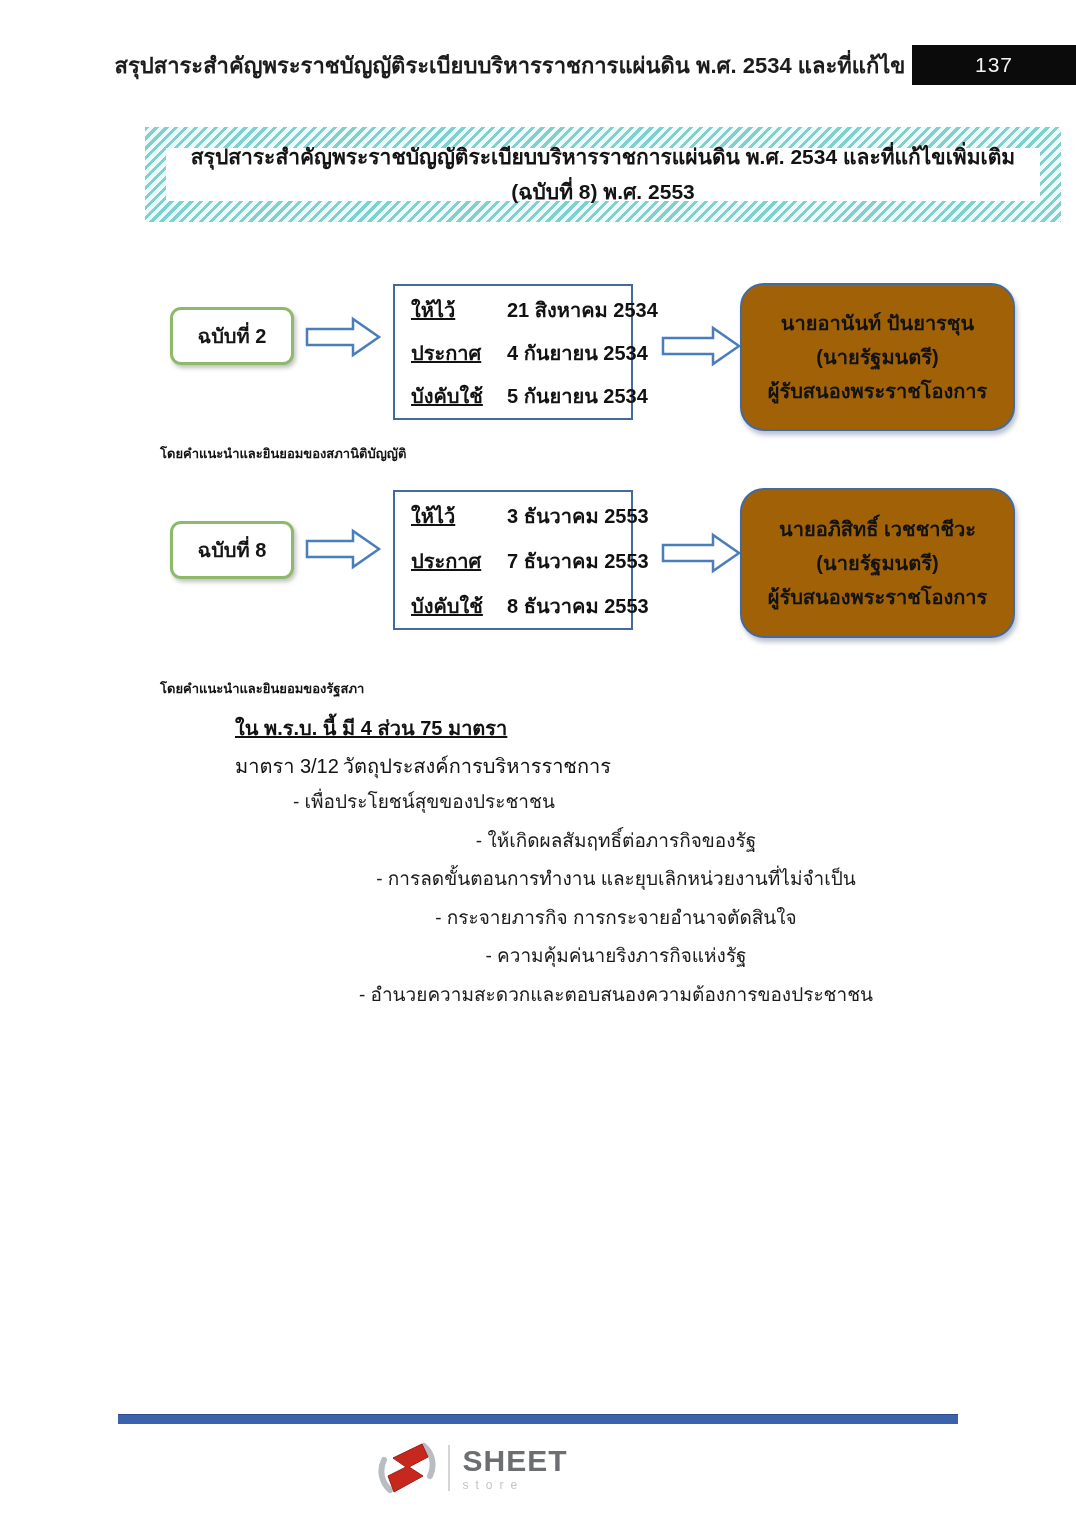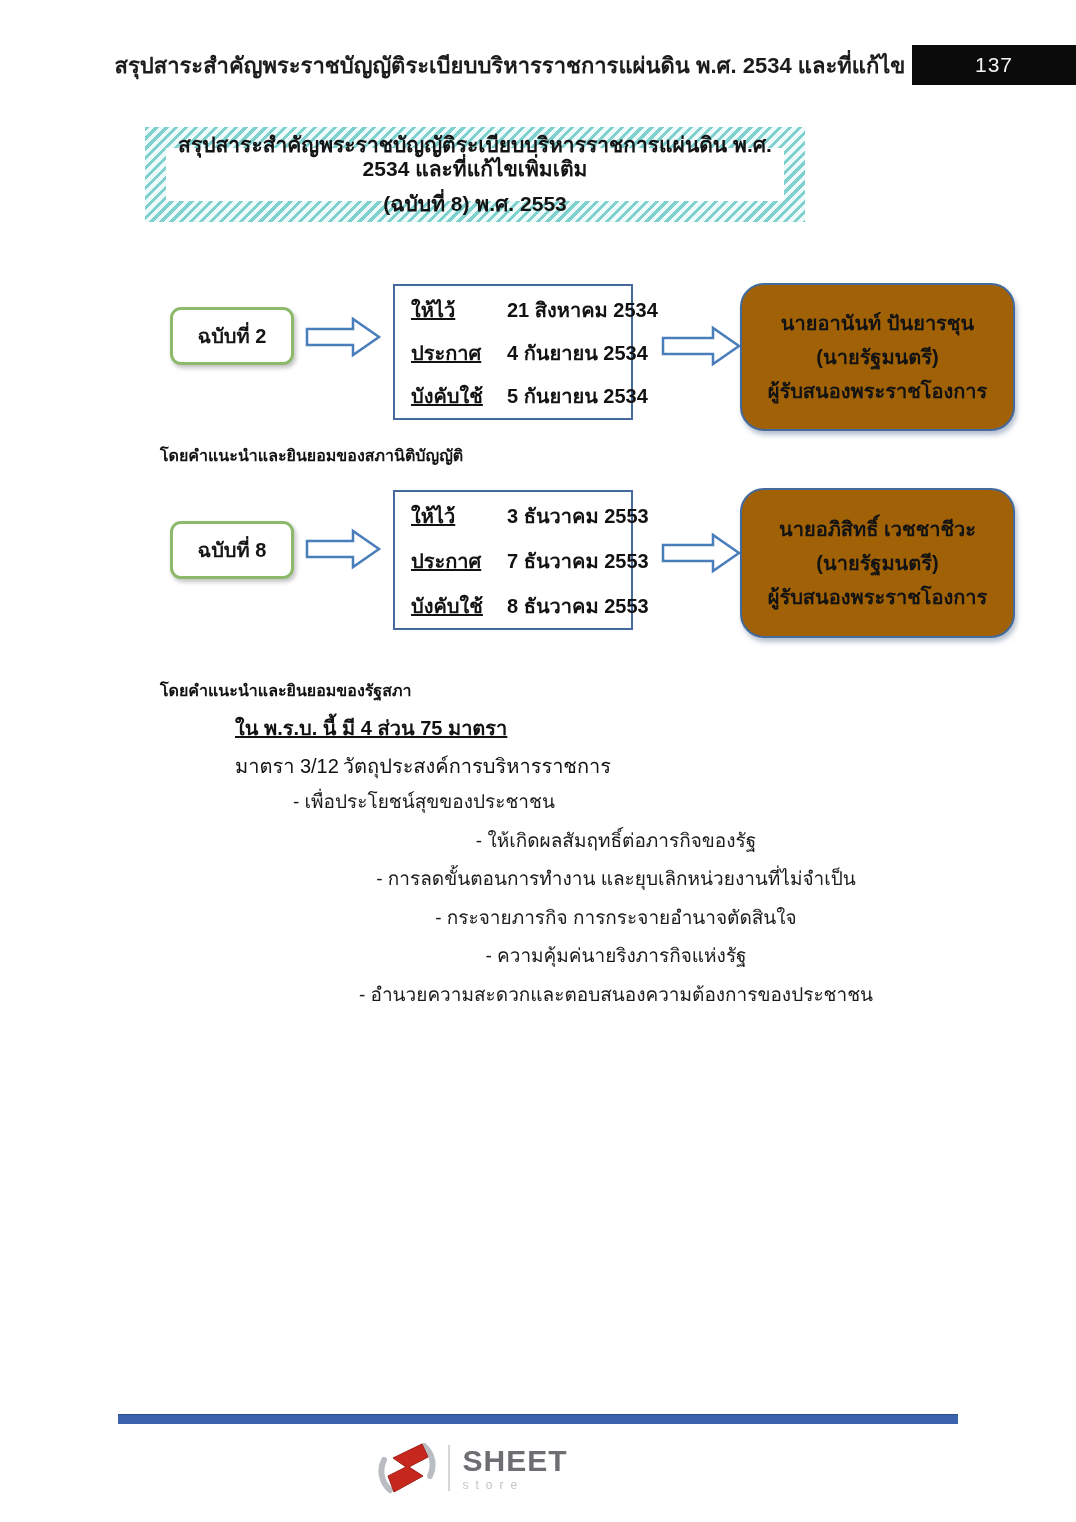--- a/index.html
+++ b/index.html
@@ -20,21 +20,21 @@
   }
   .page-number-box{
     left:912px;top:45px;width:164px;height:40px;
     background:#0b0b0b;color:#f3f3f3;
     display:flex;align-items:center;justify-content:center;
     font-size:21px;letter-spacing:1px;
   }
 
   
   .title-box{
-    left:145px;top:127px;width:660px;height:95px;
+    left:145px;top:127px;width:916px;height:95px;
     background:repeating-linear-gradient(135deg,var(--teal_border) 0 3px,#effbfb 3px 7px);
     padding:21px;box-sizing:border-box;
   }
   .title-box-inner{
     width:100%;height:100%;background:#ffffff;
     display:flex;flex-direction:column;align-items:center;justify-content:center;
     gap:10px;
   }
   .title-line{font-size:21px;font-weight:700;color:#141414;text-align:center;line-height:1.15;}
 
@@ -61,21 +61,21 @@
     width:275px;
     border:2px solid var(--blue_border);border-radius:24px;
     background:#a16207;
     box-shadow:2px 4px 5px rgba(110,130,160,.5);
     box-sizing:border-box;
     display:flex;flex-direction:column;align-items:center;justify-content:center;
     gap:14px;
   }
   .result-line{font-size:20px;font-weight:700;color:#121212;text-align:center;line-height:1;}
 
-  .note-text{font-size:16px;font-weight:700;color:#121212;}
+  .note-text{font-size:13px;font-weight:700;color:#121212;}
   .summary-heading{font-size:20px;font-weight:700;text-decoration:underline;color:#121212;}
   .section-line{font-size:20px;color:#121212;}
   .section-number{font-weight:400;margin-right:4px;}
   .objectives{left:293px;top:783px;width:640px;}
   .objective-item{font-size:19px;color:#1b1b1b;line-height:38.5px;white-space:nowrap;}
   .objective-item:nth-child(n+2){padding-left:6px;text-align:center;}
 
   
   .bottom-bar{
     left:118px;top:1414px;width:840px;height:9px;

